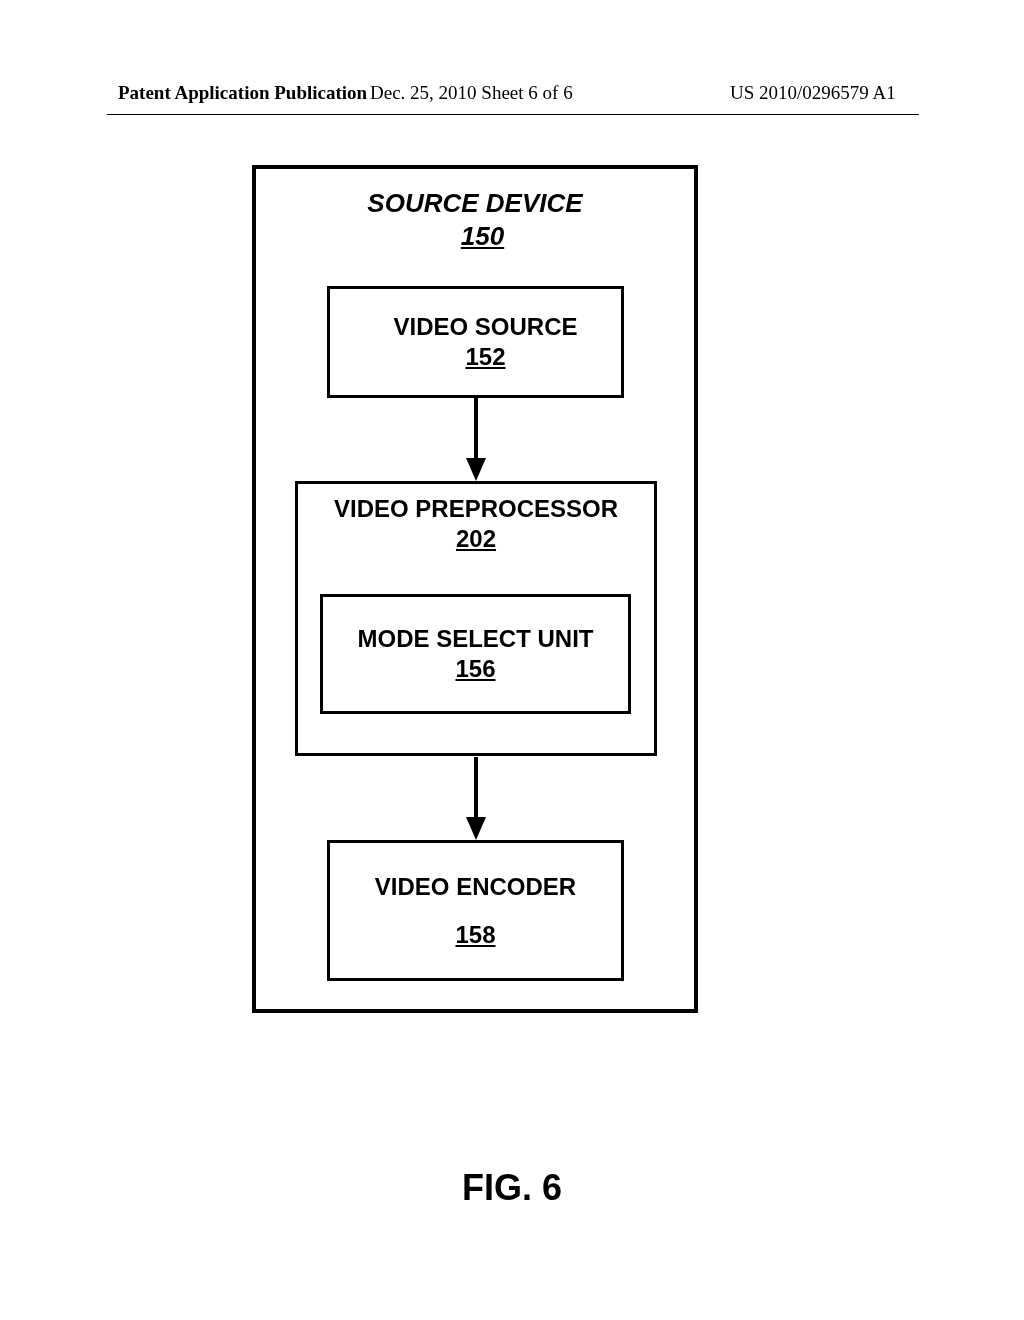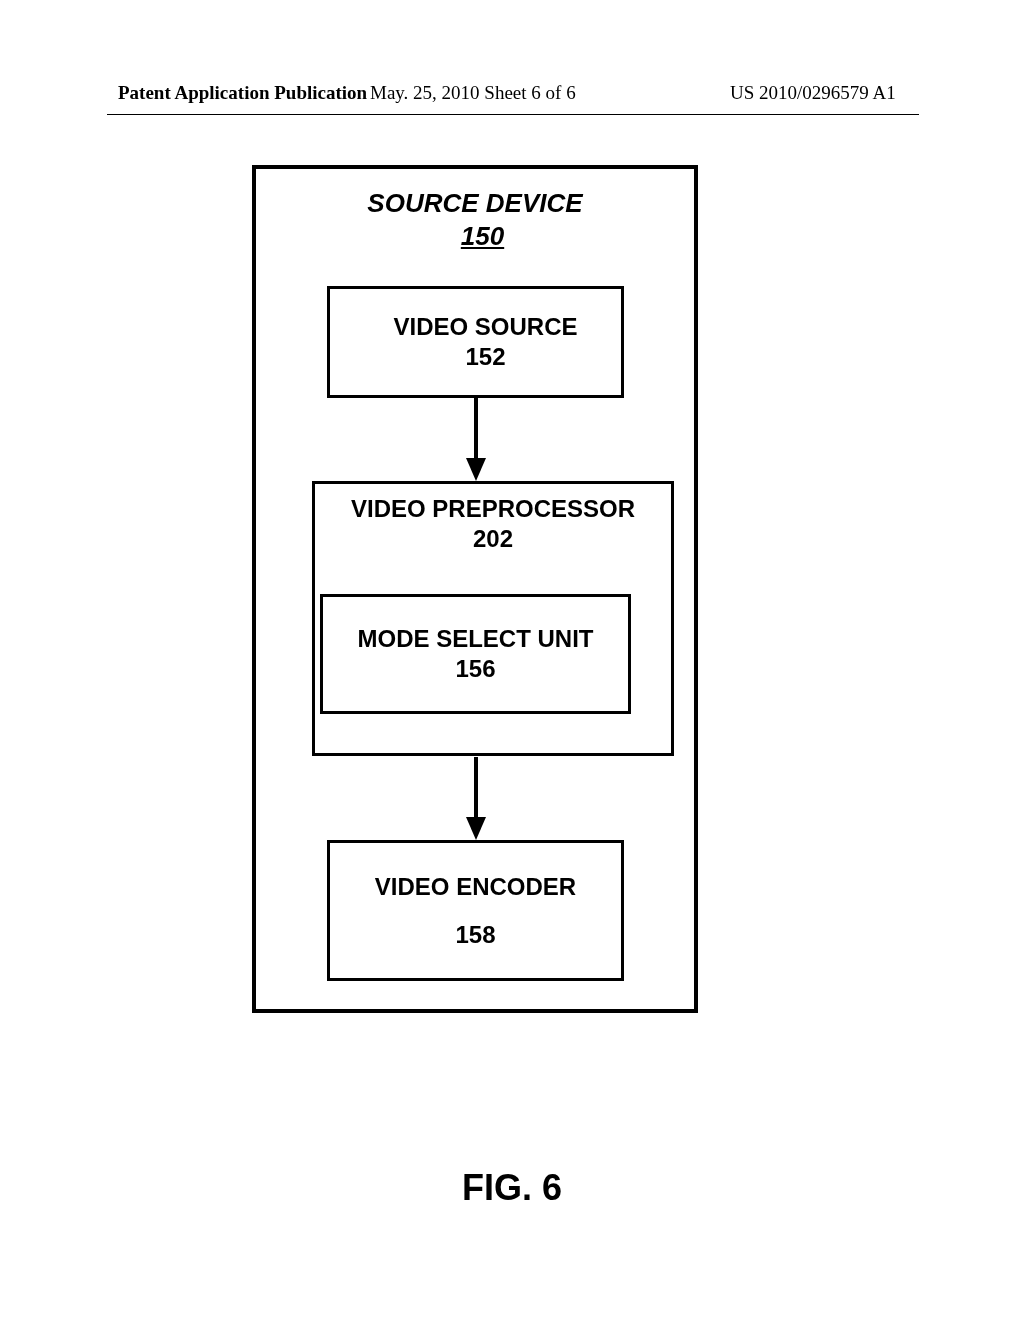--- a/index.html
+++ b/index.html
@@ -80,33 +80,34 @@
   font-weight: bold;
   font-size: 24px;
   text-align: center;
   display: flex;
   flex-direction: column;
   align-items: center;
   justify-content: center;
   line-height: 1.25;
 }
 .box .num {
+  text-decoration: underline;
 }
 
 .box-video-source {
   top: 117px;
   left: 71px;
   width: 297px;
   height: 112px;
   padding-left: 20px;
 }
 
 .box-preproc {
   top: 312px;
-  left: 56px;
+  left: 39px;
   width: 362px;
   height: 275px;
   justify-content: flex-start;
   padding-top: 10px;
 }
 
 .box-mode-select {
   top: 425px;
   left: 64px;
   width: 311px;
@@ -138,21 +139,21 @@
   margin-top: 37px;
 }
 </style>
 </head>
 <body>
 
 <div class="page">
 
   <div class="header">
     <span class="header-left">Patent Application Publication</span>
-    <span class="header-center">May. 25, 2010  Sheet 6 of 6</span>
+    <span class="header-center">Dec. 25, 2010  Sheet 6 of 6</span>
     <span class="header-right">US 2010/0296579 A1</span>
   </div>
   <div class="hr-line"></div>
 
   <div class="diagram">
     <div class="device-title">
       <span>SOURCE DEVICE</span><br>
       <span class="num">150</span>
     </div>
 

